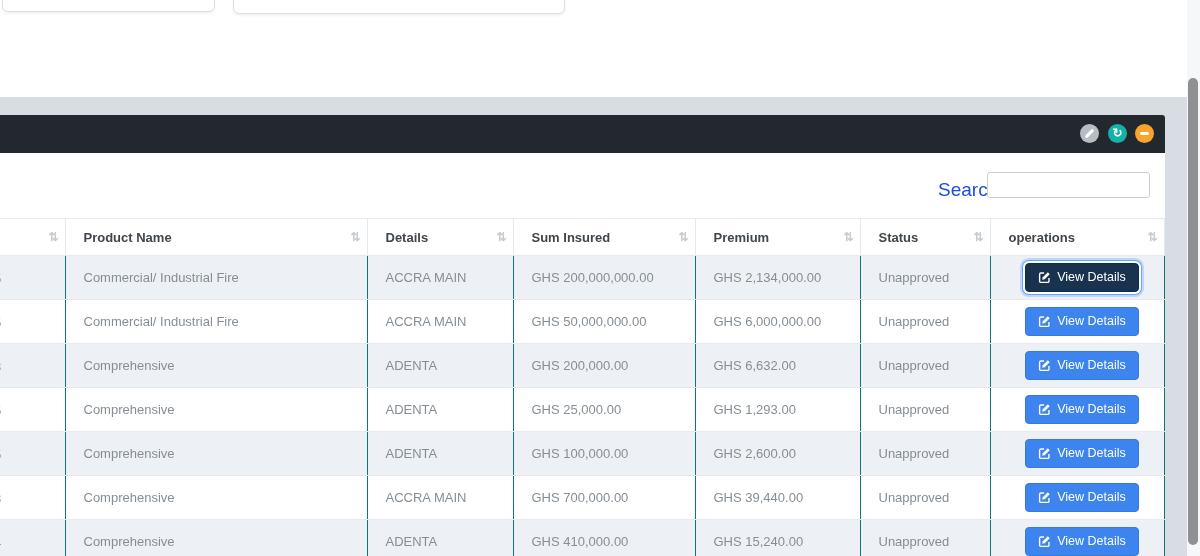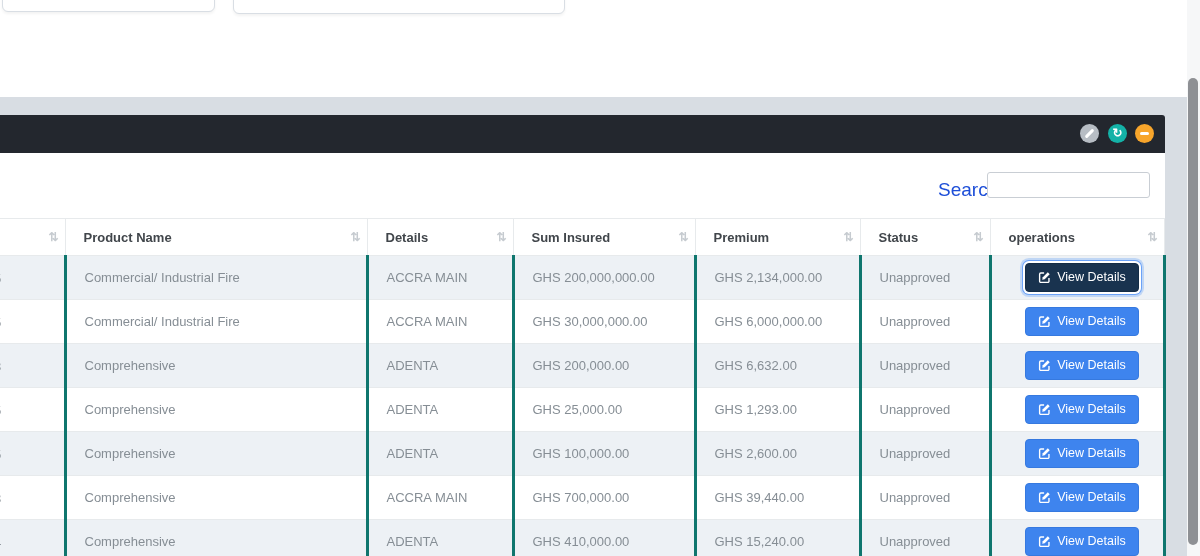--- a/index.html
+++ b/index.html
@@ -44,21 +44,21 @@
   table.data th{
     height:36px;border:1px solid #e7eaec;border-left:none;background:#fff;
     font-weight:bold;color:#41464b;text-align:left;padding:0 26px 0 18px;
     position:relative;font-size:13px;cursor:pointer;white-space:nowrap;overflow:hidden;
   }
   table.data th:first-child{padding:0;}
   .sort{position:absolute;right:7px;top:50%;transform:translateY(-50%);
     color:#c6cbd0;font-size:12px;letter-spacing:-1px;}
   table.data td{
     height:43px;color:#868e95;padding:0 8px 0 18px;
-    border-right:3px solid #0f766e;border-bottom:1px solid #e7eaec;
+    border-right:1px solid #0f766e;border-bottom:1px solid #e7eaec;
     white-space:nowrap;overflow:hidden;background:transparent;
   }
   tr.odd td{background:#edf1f5;}
   td.frag{position:relative;padding:0;overflow:hidden;}
   td.frag span{position:absolute;left:-6px;top:50%;transform:translateY(-50%);}
   td.ops{text-align:center;padding:0;margin-top:40px;}
 
   .btn-view{
     display:inline-flex;align-items:center;gap:6px;background:#3e84ee;color:#fff;
     font-family:"Liberation Sans",sans-serif;font-size:12.5px;line-height:1;
@@ -141,21 +141,21 @@
                 </svg>
                 <span>View Details</span>
               </button></td>
         </tr>
         <tr>
           <td class="frag">
               <span>5</span>
             </td>
           <td>Commercial/ Industrial Fire</td>
           <td>ACCRA MAIN</td>
-          <td>GHS 30,000,000.00</td>
+          <td>GHS 50,000,000.00</td>
           <td>GHS 6,000,000.00</td>
           <td>Unapproved</td>
           <td class="ops"><button class="btn-view">
                 <svg width="13" height="13" viewBox="0 0 16 16">
                   <path d="M13.5 8.5v4A1.5 1.5 0 0 1 12 14H3.5A1.5 1.5 0 0 1 2 12.5V4a1.5 1.5 0 0 1 1.5-1.5h4" stroke="#fff" fill="none" stroke-width="1.7"></path>
                   <path d="M12.1 1.6l2.3 2.3L8.2 10l-3 .7.7-3z" fill="#fff"></path>
                 </svg>
                 <span>View Details</span>
               </button></td>
         </tr>

